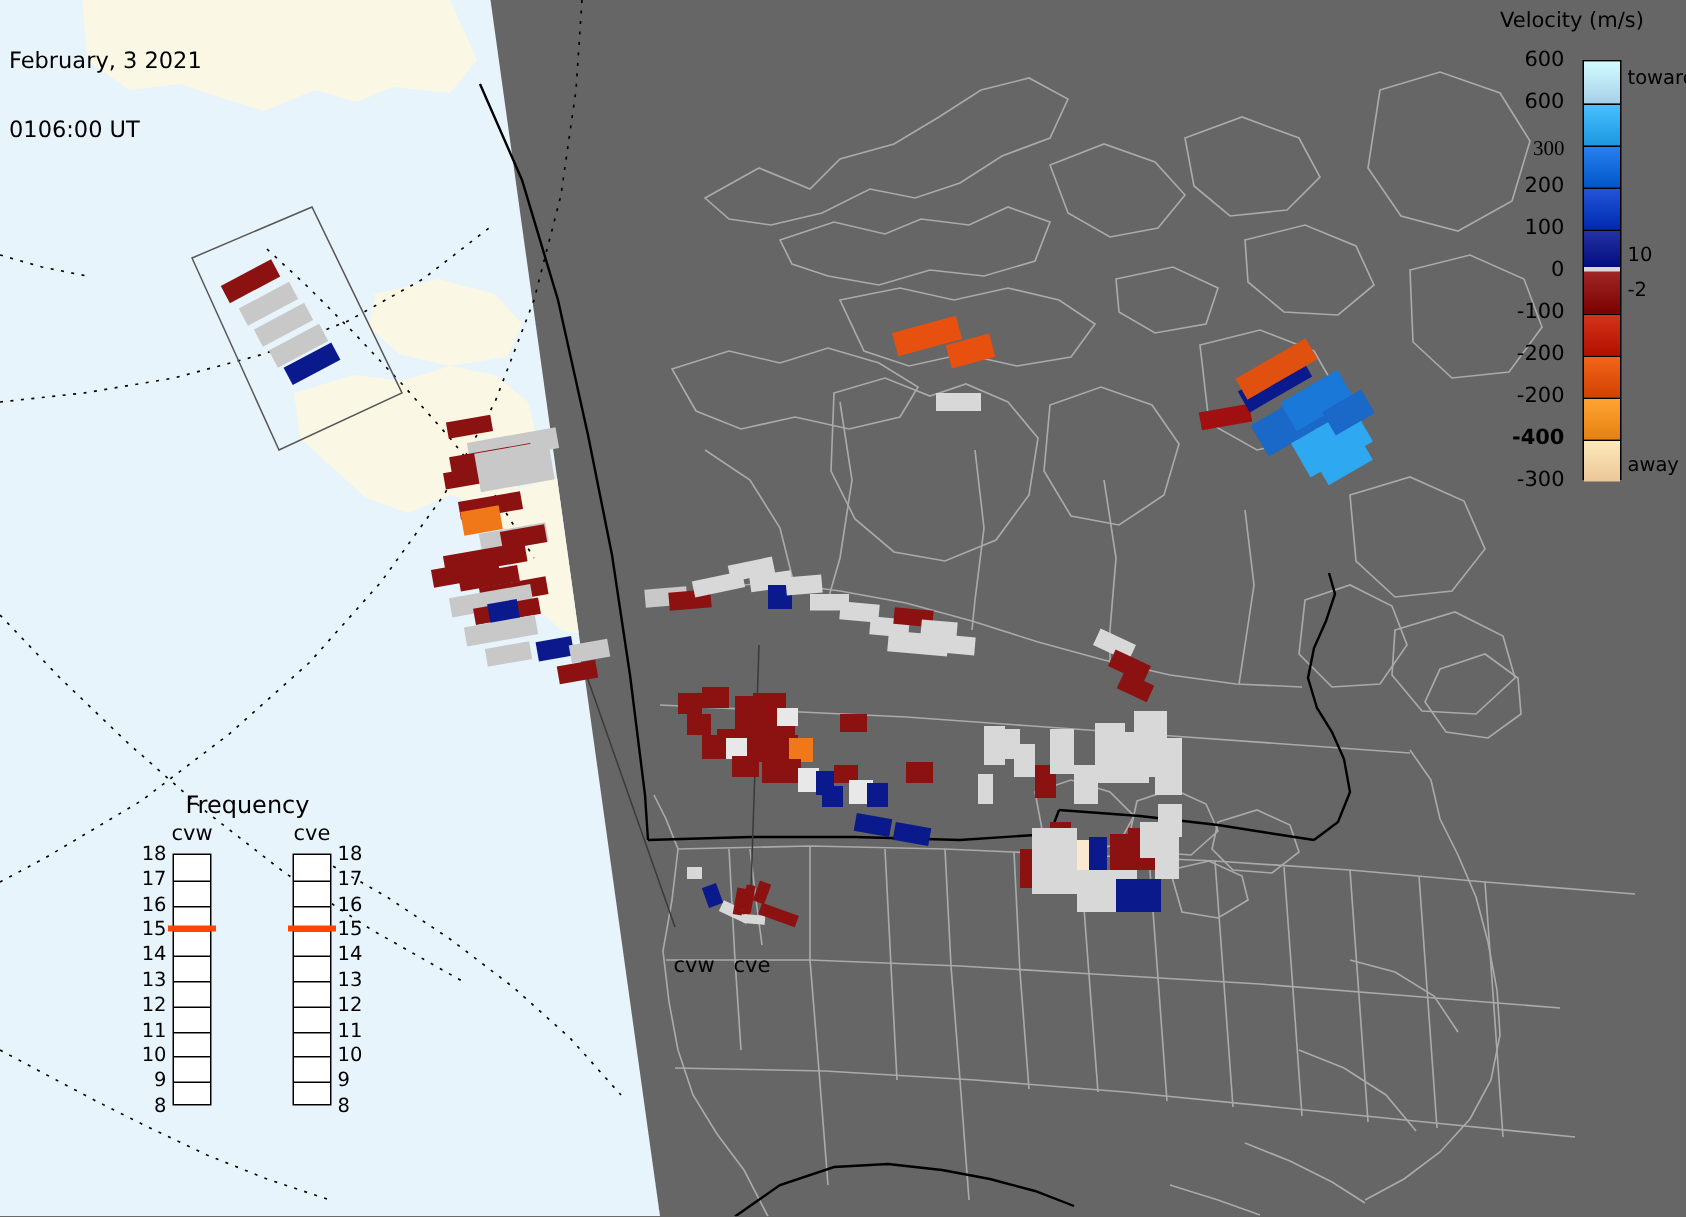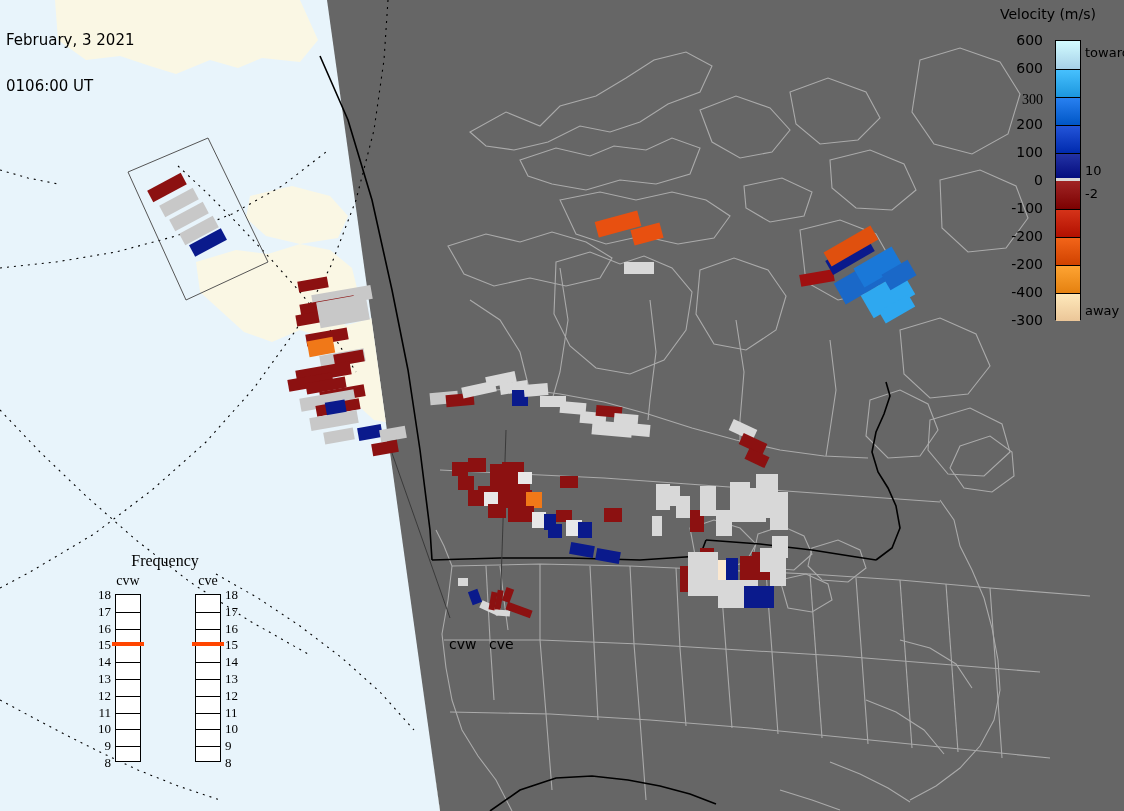--- a/index.html
+++ b/index.html
@@ -25,21 +25,21 @@
   .cbseg{position:absolute;left:0;width:100%;}
   .cbsegline{position:absolute;left:0;width:100%;height:1px;background:#000;}
   #cbticks{position:absolute;left:0px;top:0px;width:74px;height:345px;}
   .cbtick{position:absolute;right:0;width:74px;text-align:right;color:#000;
           font-size:14px;line-height:14px;padding-right:6px;box-sizing:border-box;}
   #cbside{position:absolute;left:110px;top:0;width:60px;height:345px;}
   .cbside-lbl{position:absolute;left:0;color:#000;font-size:13px;
               line-height:13px;white-space:nowrap;}
 
   
-  #freqwrap{position:absolute;left:85px;top:549px;width:170px;height:250px;font-family:Liberation Serif, serif;}
+  #freqwrap{position:absolute;left:85px;top:524px;width:170px;height:250px;}
   #freqtitle{position:absolute;left:0;top:3px;width:160px;text-align:center;
              color:#000;font-size:16px;white-space:nowrap;}
   .freqcol{position:absolute;top:0;width:70px;height:250px;}
   .freqname{position:absolute;top:24px;width:100%;text-align:center;
             color:#000;font-size:14px;white-space:nowrap;}
   .freqbox{position:absolute;top:45px;width:26px;height:168px;
            border:1px solid #000;box-sizing:border-box;background:#ffffff;}
   .freqdiv{position:absolute;left:0;width:100%;height:1px;background:#000;}
   .freqmark{position:absolute;width:32px;height:4px;background:#ff4500;}
   .freqtick{position:absolute;font-size:13px;line-height:13px;color:#000;
@@ -307,21 +307,21 @@
     <div id="cbticks">
         <div class="cbtick" style="top: 33px;">600</div>
         <div class="cbtick" style="top: 61px;">600</div>
         <div class="cbtick" style="top: 93px; font-family: Liberation Serif, serif;">300</div>
         <div class="cbtick" style="top: 117px; text-align: right;">200</div>
         <div class="cbtick" style="top: 145px;">100</div>
         <div class="cbtick" style="top: 173px;">0</div>
         <div class="cbtick" style="top: 201px;">-100</div>
         <div class="cbtick" style="top: 229px;">-200</div>
         <div class="cbtick" style="top: 257px;">-200</div>
-        <div class="cbtick" style="top: 285px;">-400</div>
+        <div class="cbtick" style="top: 285px; font-weight: bold;">-400</div>
         <div class="cbtick" style="top: 313px;">-300</div>
       </div>
     <div id="cbbar">
         <div class="cbseg" style="top: 0px; height: 28px; background: linear-gradient(rgb(210, 252, 255), rgb(166, 208, 232));"></div>
         <div class="cbseg" style="top: 28px; height: 28px; background: linear-gradient(rgb(72, 194, 255), rgb(28, 150, 222));"></div>
         <div class="cbseg" style="top: 56px; height: 28px; background: linear-gradient(rgb(42, 130, 242), rgb(0, 86, 198));"></div>
         <div class="cbseg" style="top: 84px; height: 28px; background: linear-gradient(rgb(36, 86, 218), rgb(0, 42, 174));"></div>
         <div class="cbseg" style="top: 112px; height: 28px; background: linear-gradient(rgb(36, 52, 166), rgb(0, 8, 122));"></div>
         <div class="cbseg" style="top: 136.5px; height: 7px; background: rgb(216, 216, 216);"></div>
         <div class="cbseg" style="top: 140px; height: 28px; background: linear-gradient(rgb(160, 37, 37), rgb(124, 1, 1));"></div>

